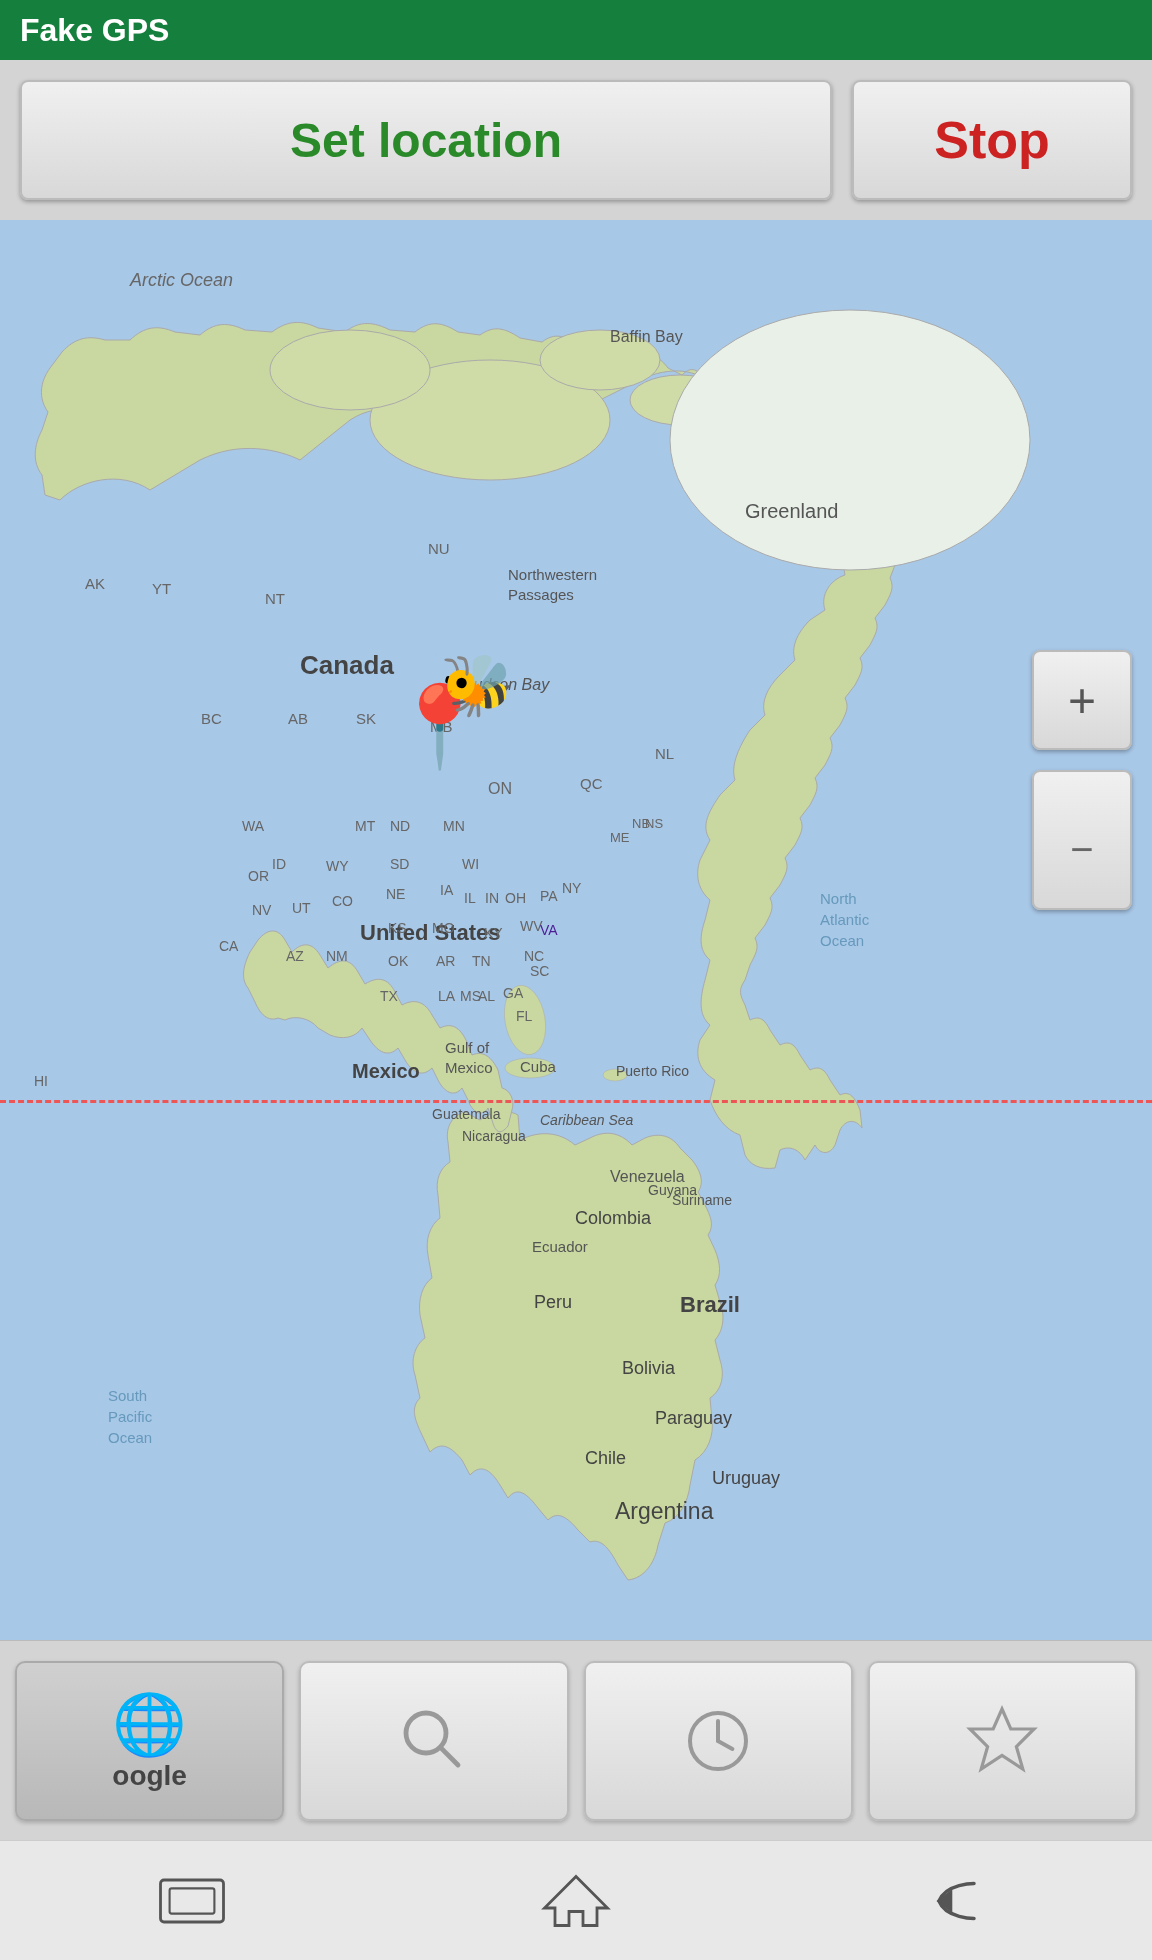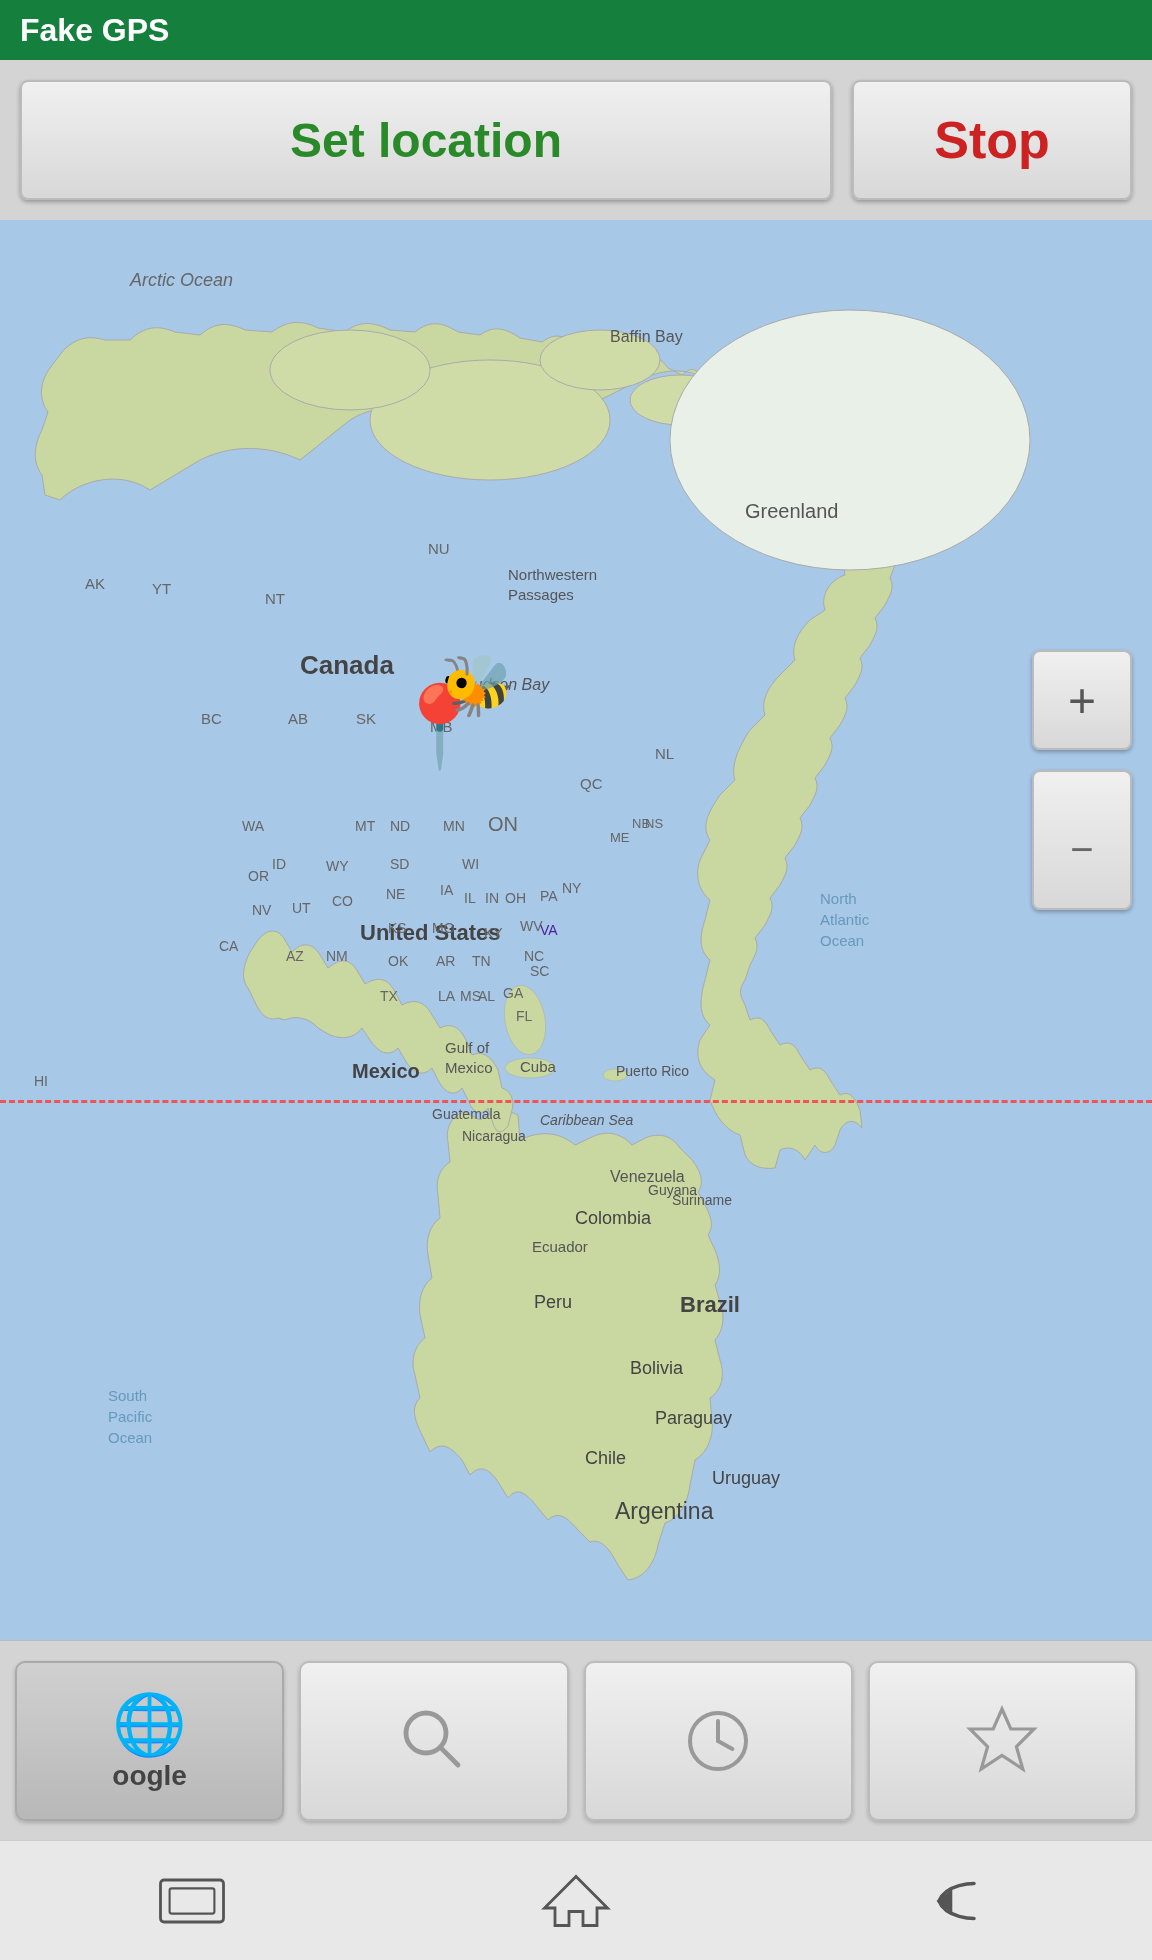--- a/index.html
+++ b/index.html
@@ -295,21 +295,21 @@
   <div style="position:absolute;top:370px;left:265px;font-size:15px;color:#666;">NT</div>
   <div style="position:absolute;top:320px;left:428px;font-size:15px;color:#666;">NU</div>
   <div style="position:absolute;top:430px;left:300px;font-size:26px;color:#444;font-weight:bold;">Canada</div>
   <div style="position:absolute;top:456px;left:462px;font-size:16px;color:#555;font-style:italic;">Hudson Bay</div>
   <div style="position:absolute;top:490px;left:201px;font-size:15px;color:#666;">BC</div>
   <div style="position:absolute;top:490px;left:288px;font-size:15px;color:#666;">AB</div>
   <div style="position:absolute;top:490px;left:356px;font-size:15px;color:#666;">SK</div>
   <div style="position:absolute;top:498px;left:430px;font-size:15px;color:#666;">MB</div>
   <div style="position:absolute;top:525px;left:655px;font-size:15px;color:#666;">NL</div>
   <div style="position:absolute;top:555px;left:580px;font-size:15px;color:#666;">QC</div>
-  <div style="position:absolute;top:560px;left:488px;font-size:20px;color:#666;margin-top:33px;">ON</div>
+  <div style="position:absolute;top:560px;left:488px;font-size:16px;color:#666;">ON</div>
   <div style="position:absolute;top:598px;left:242px;font-size:14px;color:#666;">WA</div>
   <div style="position:absolute;top:598px;left:315px;font-size:14px;color:#666;margin-left:40px;">MT</div>
   <div style="position:absolute;top:598px;left:390px;font-size:14px;color:#666;">ND</div>
   <div style="position:absolute;top:598px;left:443px;font-size:14px;color:#666;">MN</div>
   <div style="position:absolute;top:596px;left:632px;font-size:13px;color:#666;">NB</div>
   <div style="position:absolute;top:610px;left:610px;font-size:13px;color:#666;">ME</div>
   <div style="position:absolute;top:596px;left:645px;font-size:13px;color:#666;">NS</div>
   <div style="position:absolute;top:636px;left:272px;font-size:14px;color:#666;">ID</div>
   <div style="position:absolute;top:638px;left:326px;font-size:14px;color:#666;">WY</div>
   <div style="position:absolute;top:636px;left:390px;font-size:14px;color:#666;">SD</div>
@@ -353,21 +353,21 @@
   <div style="position:absolute;top:886px;left:432px;font-size:14px;color:#555;">Guatemala</div>
   <div style="position:absolute;top:908px;left:462px;font-size:14px;color:#555;">Nicaragua</div>
   <div style="position:absolute;top:892px;left:540px;font-size:14px;color:#555;font-style:italic;">Caribbean Sea</div>
   <div style="position:absolute;top:948px;left:610px;font-size:16px;color:#555;">Venezuela</div>
   <div style="position:absolute;top:962px;left:648px;font-size:14px;color:#555;">Guyana</div>
   <div style="position:absolute;top:972px;left:672px;font-size:14px;color:#555;">Suriname</div>
   <div style="position:absolute;top:988px;left:575px;font-size:18px;color:#444;">Colombia</div>
   <div style="position:absolute;top:1018px;left:532px;font-size:15px;color:#555;">Ecuador</div>
   <div style="position:absolute;top:1072px;left:534px;font-size:18px;color:#444;">Peru</div>
   <div style="position:absolute;top:1072px;left:680px;font-size:22px;color:#444;font-weight:bold;">Brazil</div>
-  <div style="position:absolute;top:1138px;left:622px;font-size:18px;color:#444;margin-left:8px;">Bolivia</div>
+  <div style="position:absolute;top:1138px;left:622px;font-size:18px;color:#444;">Bolivia</div>
   <div style="position:absolute;top:1188px;left:655px;font-size:18px;color:#444;">Paraguay</div>
   <div style="position:absolute;top:1228px;left:585px;font-size:18px;color:#444;">Chile</div>
   <div style="position:absolute;top:1248px;left:712px;font-size:18px;color:#444;">Uruguay</div>
   <div style="position:absolute;top:1278px;left:615px;font-size:23px;color:#444;">Argentina</div>
   <div style="position:absolute;top:1165px;left:108px;font-size:15px;color:#6699bb;line-height:1.4;">South<br>Pacific<br>Ocean</div>
   <div style="position:absolute;top:668px;left:820px;font-size:15px;color:#6699bb;line-height:1.4;">North<br>Atlantic<br>Ocean</div>
 
   <div id="equator-line"></div>
 
   <div id="location-pin">📍</div>

